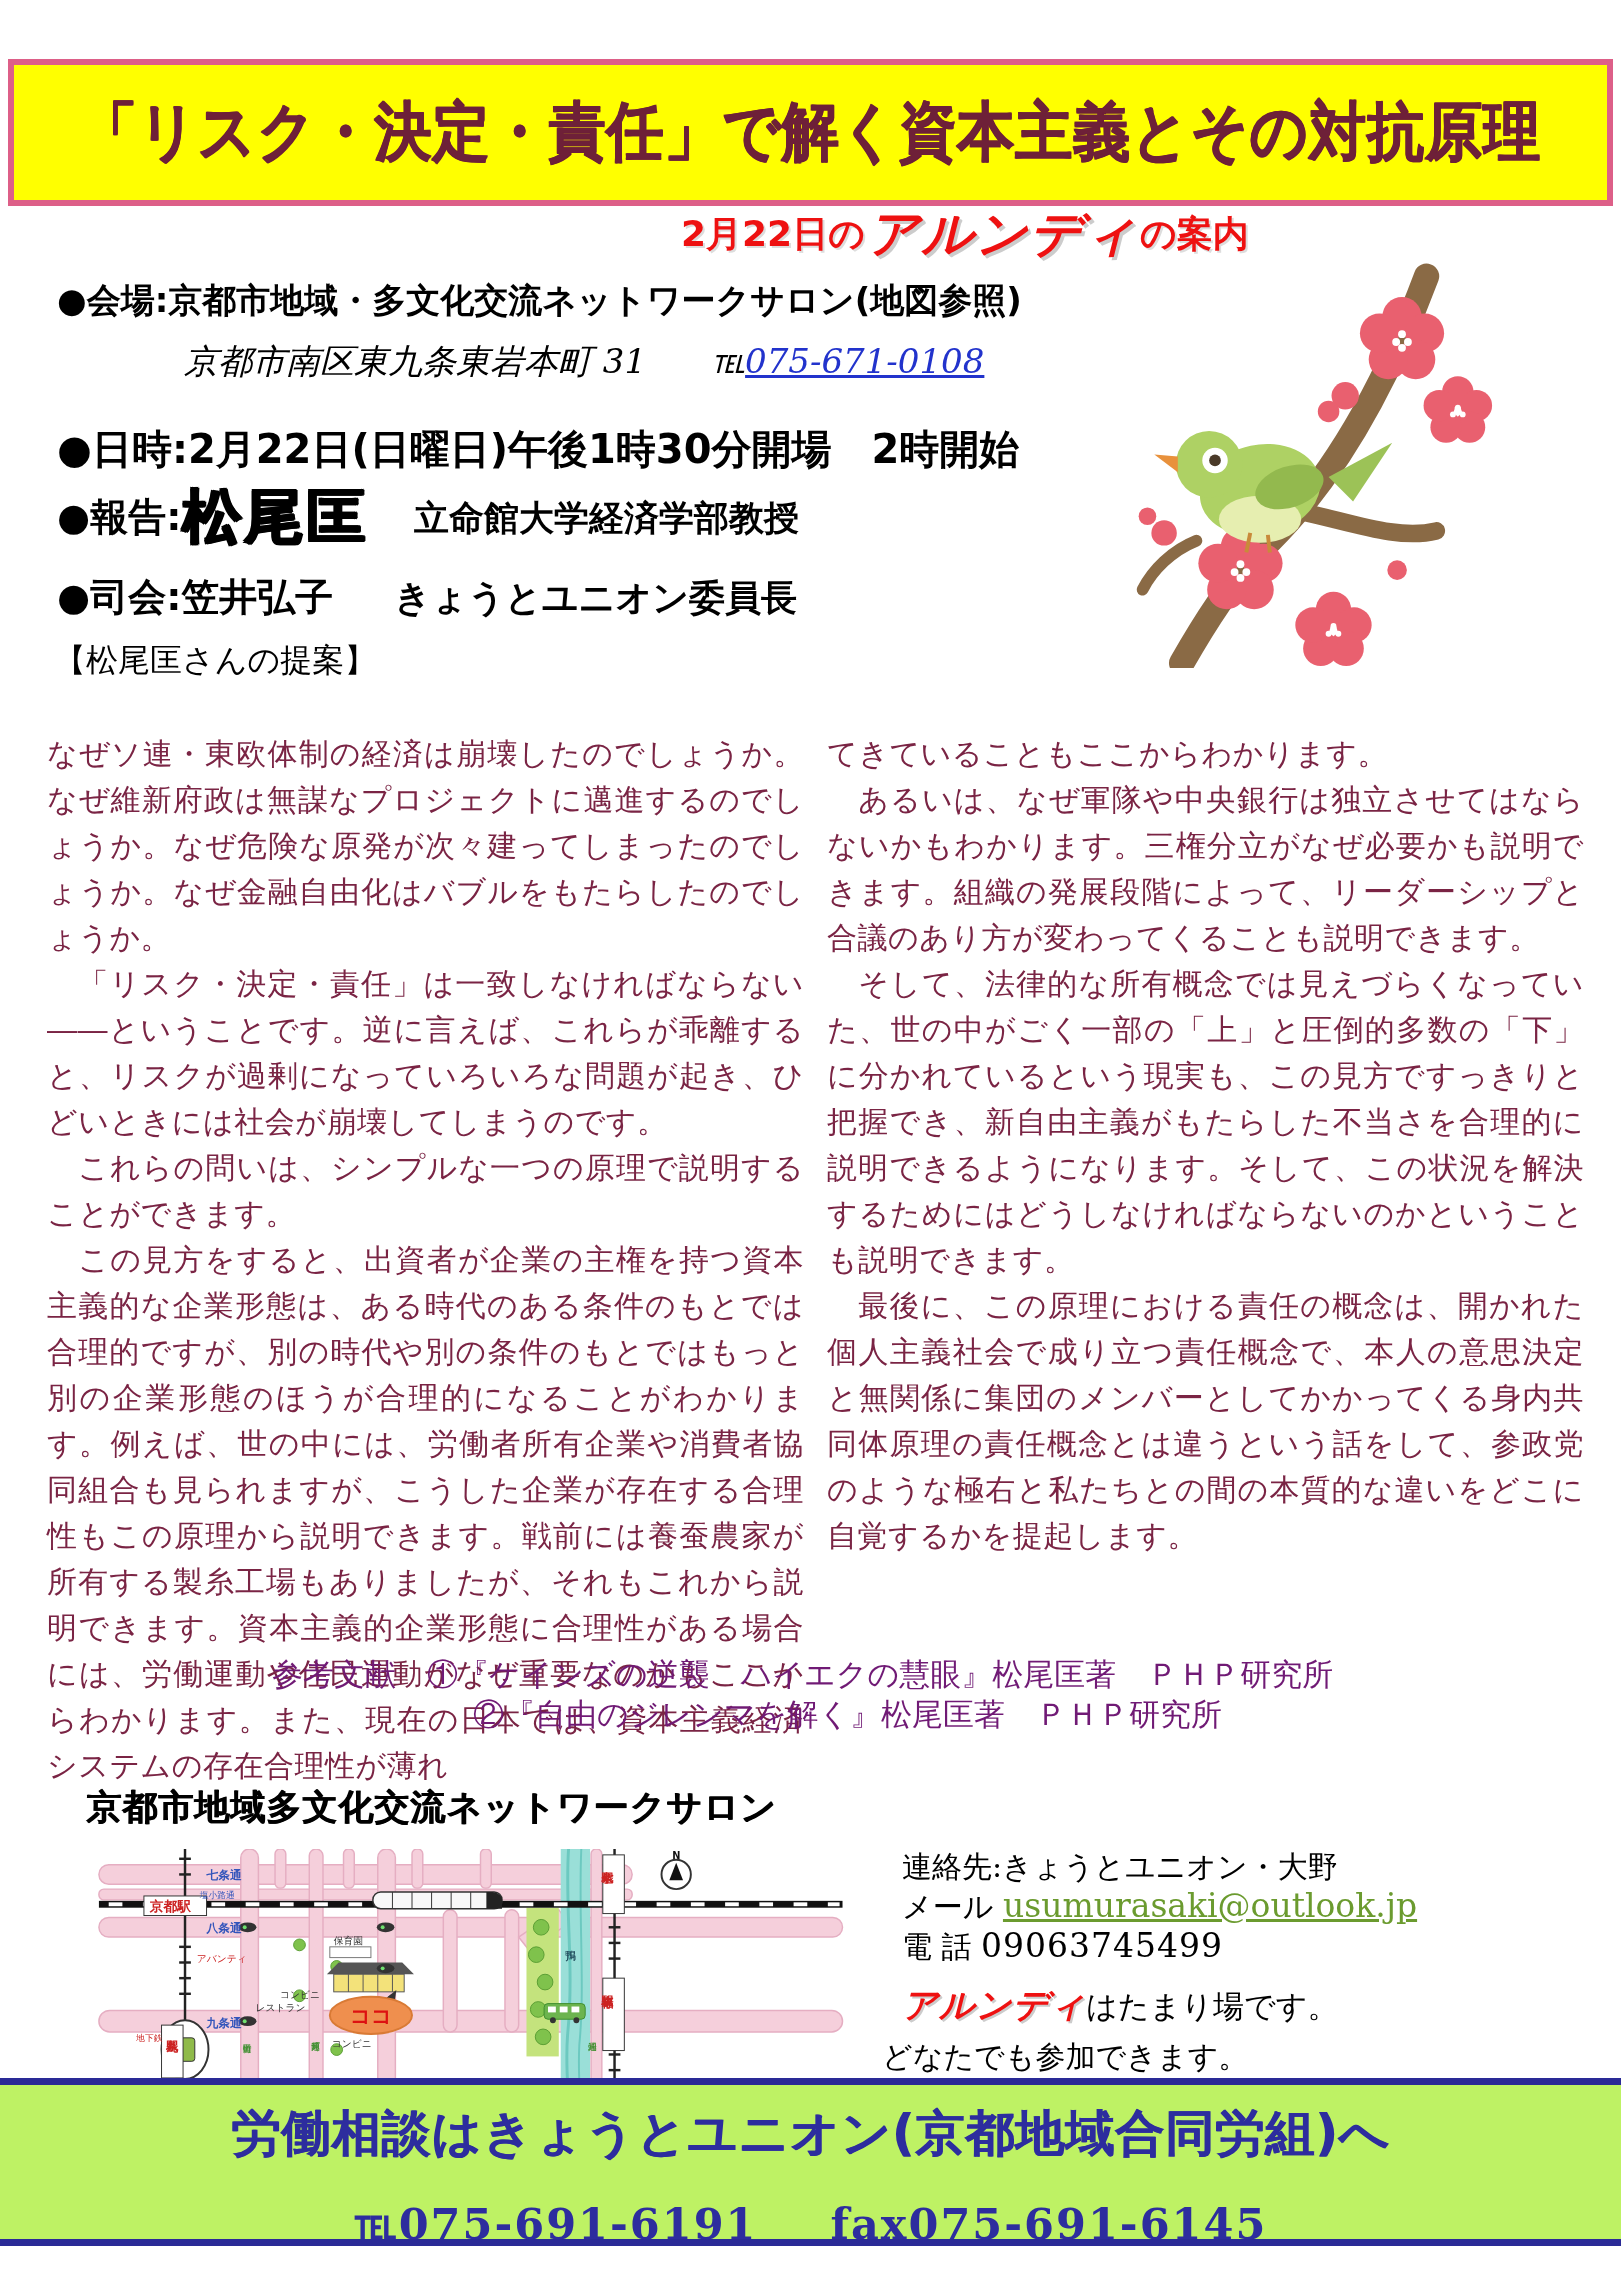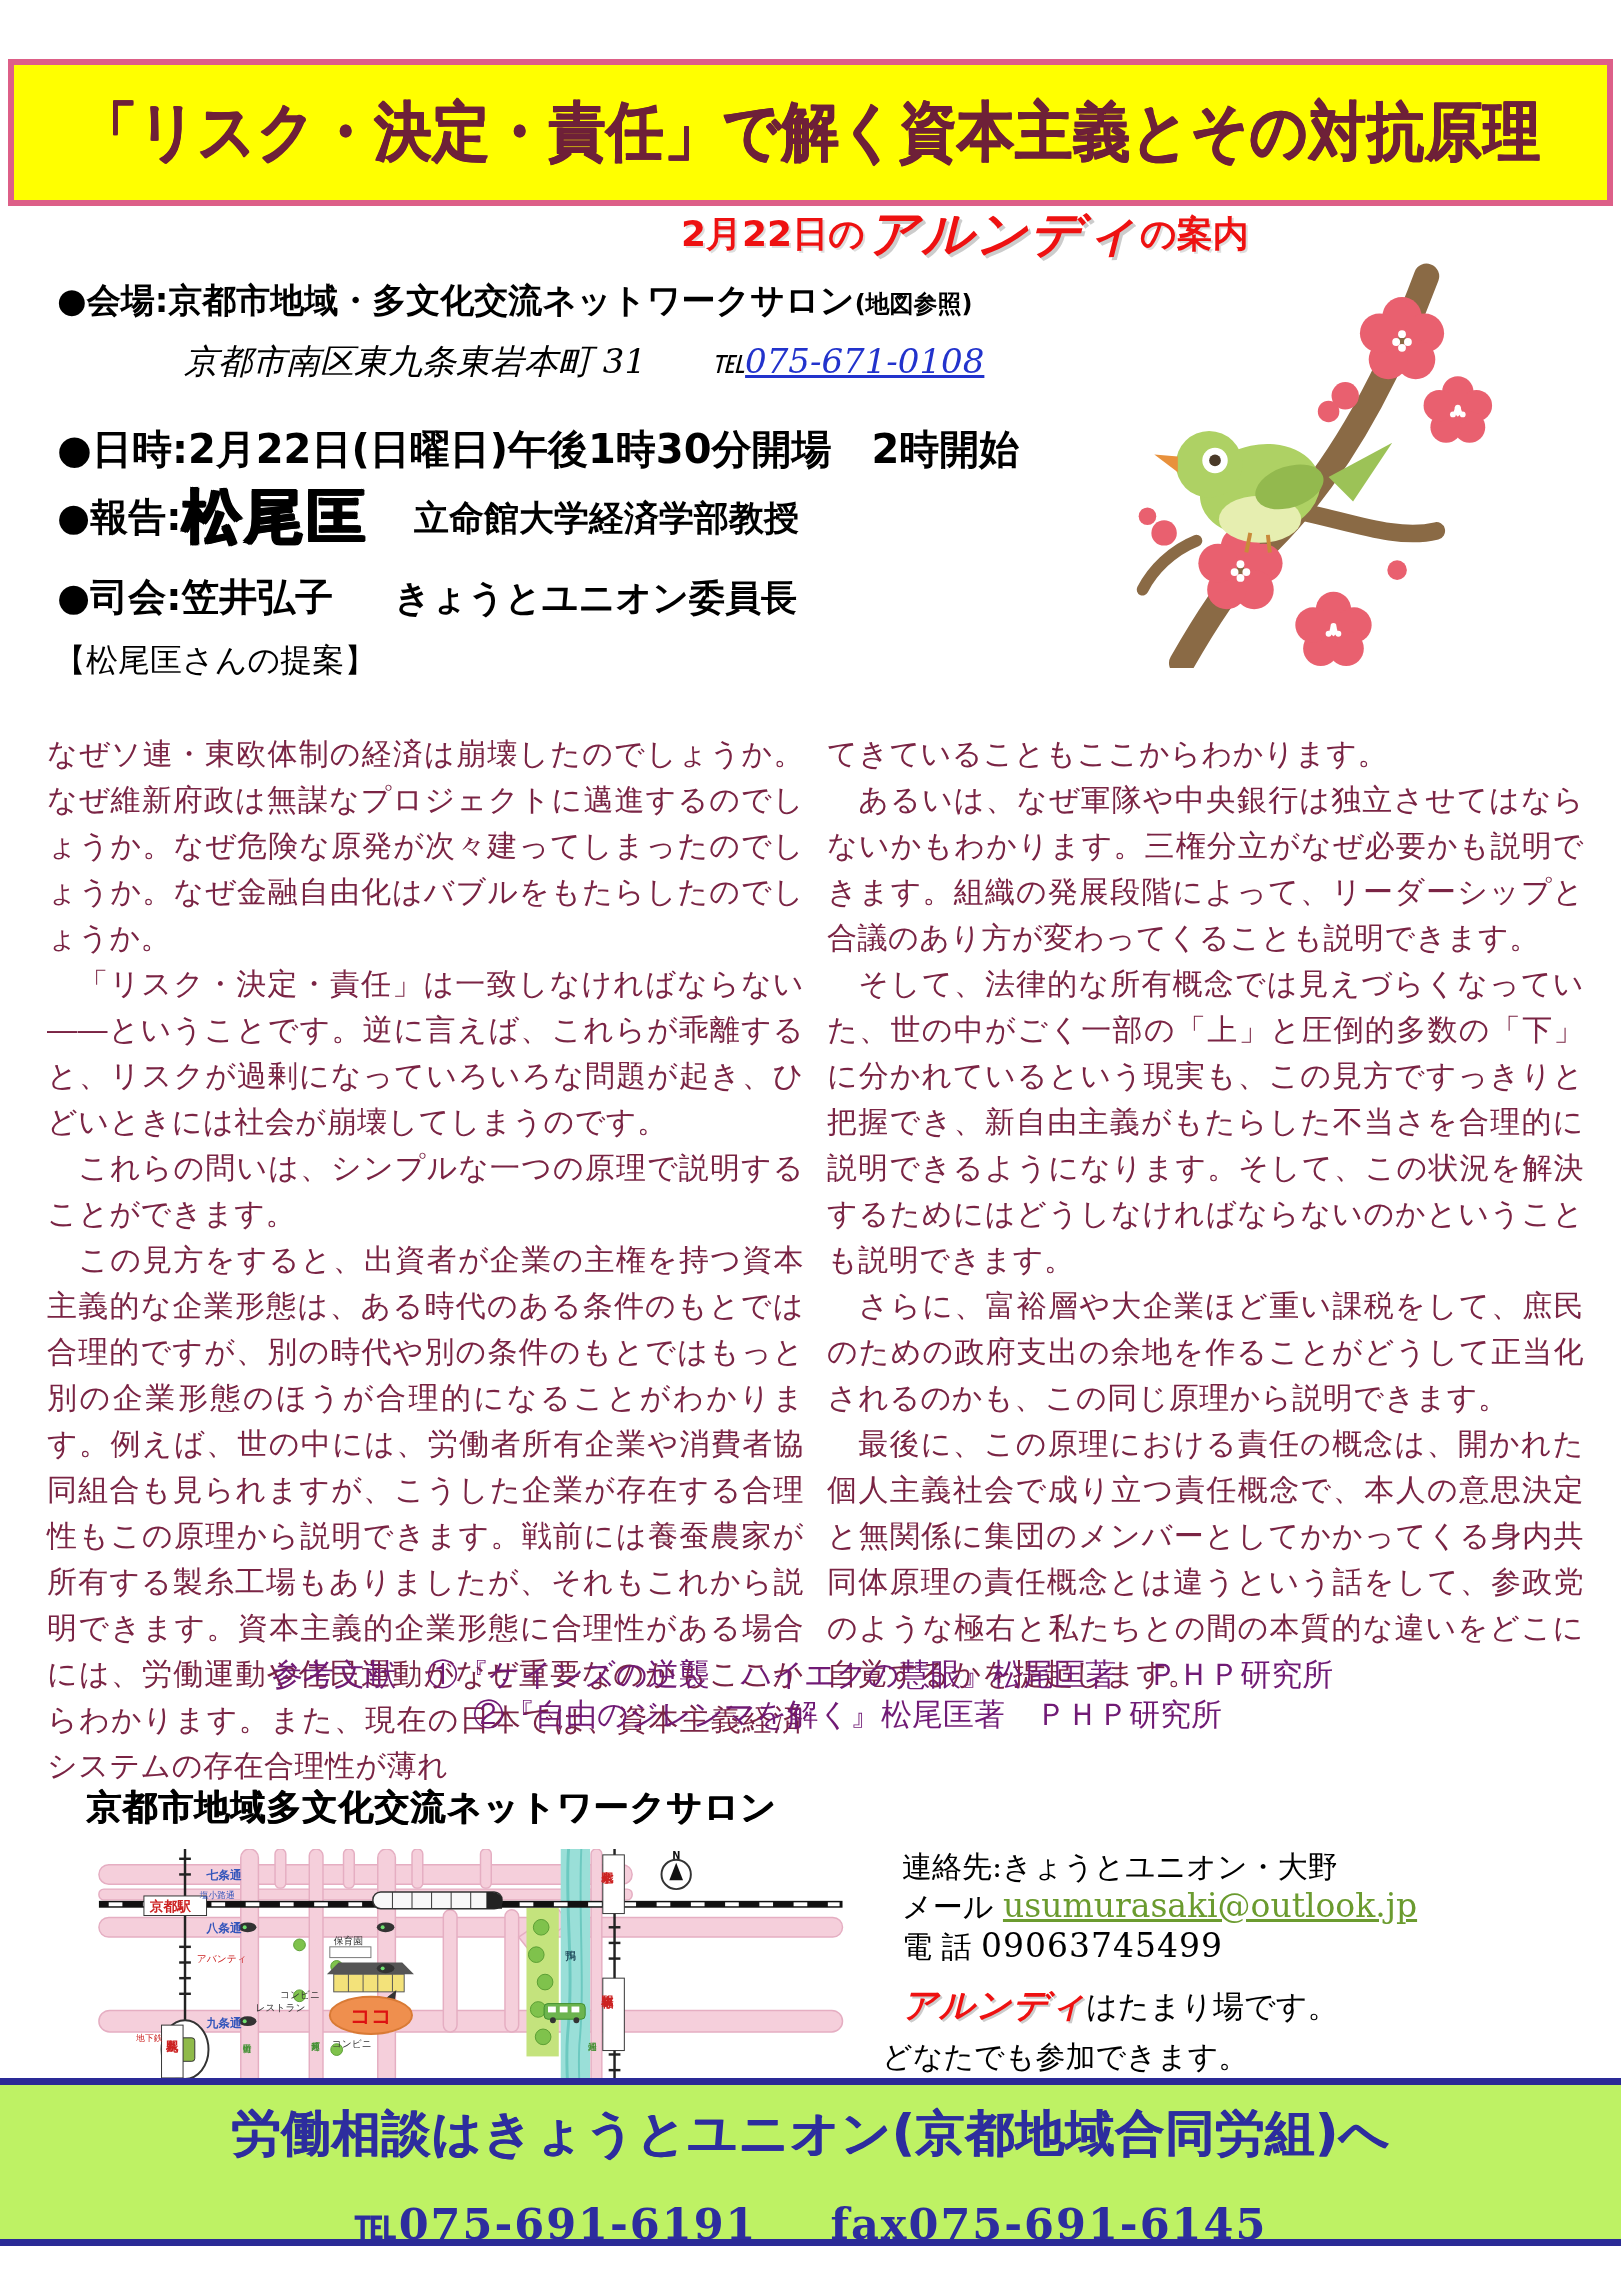--- a/index.html
+++ b/index.html
@@ -15,21 +15,21 @@
   
   .subtitle{position:absolute;left:681px;top:208px;display:flex;align-items:flex-end;white-space:nowrap;color:#ee1111;}
   .subtitle .plain{font-size:36px;font-weight:bold;text-shadow:2px 2px 0 #dddddd;}
   .subtitle .brand{font-size:51px;font-weight:bold;font-style:italic;line-height:1;margin:0 2px;
                    text-shadow:2.9px 2.9px 0 #cccccc;letter-spacing:2px;}
 
   
   .ev{position:absolute;left:57px;white-space:nowrap;color:#000;}
   .ev b{font-weight:bold;}
   .l-venue{top:278px;font-size:34px;font-weight:bold;}
-  .l-venue .note{font-size:24px;}
+  .l-venue .note{font-size:34px;}
   .l-address{top:339px;left:184px;font-size:34px;font-style:italic;font-family:"DejaVu Serif","Liberation Serif",serif;}
   .l-address .telmark{margin-left:65px;color:#000;}
   .tel-link{color:#2233cc;text-decoration:underline;}
   .l-time{top:406px;font-size:40px;font-weight:bold;margin-top:16px;}
   .l-speaker{top:486px;font-size:38px;font-weight:bold;}
   .speaker-name{font-size:59px;line-height:1;vertical-align:-5.9px;letter-spacing:2.9px;
                 text-shadow:2px 0 0 #000,0 2px 0 #000,2px 2px 0 #000,2.9px 1px 0 #000;}
   .speaker-title{font-size:35px;margin-left:47px;}
   .l-mod{top:572px;font-size:38px;font-weight:bold;}
   .mod-title{font-size:36px;margin-left:61px;}
@@ -190,21 +190,20 @@
   <div class="col col-left">
     <p>なぜソ連・東欧体制の経済は崩壊したのでしょうか。なぜ維新府政は無謀なプロジェクトに邁進するのでしょうか。なぜ危険な原発が次々建ってしまったのでしょうか。なぜ金融自由化はバブルをもたらしたのでしょうか。</p>
     <p>　「リスク・決定・責任」は一致しなければならない――ということです。逆に言えば、これらが乖離すると、リスクが過剰になっていろいろな問題が起き、ひどいときには社会が崩壊してしまうのです。</p>
     <p>　これらの問いは、シンプルな一つの原理で説明することができます。</p>
     <p>　この見方をすると、出資者が企業の主権を持つ資本主義的な企業形態は、ある時代のある条件のもとでは合理的ですが、別の時代や別の条件のもとではもっと別の企業形態のほうが合理的になることがわかります。例えば、世の中には、労働者所有企業や消費者協同組合も見られますが、こうした企業が存在する合理性もこの原理から説明できます。戦前には養蚕農家が所有する製糸工場もありましたが、それもこれから説明できます。資本主義的企業形態に合理性がある場合には、労働運動や住民運動がなぜ重要なのかもここからわかります。また、現在の日本では、資本主義経済システムの存在合理性が薄れ</p>
   </div>
   <div class="col col-right">
     <p>てきていることもここからわかります。</p>
     <p>　あるいは、なぜ軍隊や中央銀行は独立させてはならないかもわかります。三権分立がなぜ必要かも説明できます。組織の発展段階によって、リーダーシップと合議のあり方が変わってくることも説明できます。</p>
     <p>　そして、法律的な所有概念では見えづらくなっていた、世の中がごく一部の「上」と圧倒的多数の「下」に分かれているという現実も、この見方ですっきりと把握でき、新自由主義がもたらした不当さを合理的に説明できるようになります。そして、この状況を解決するためにはどうしなければならないのかということも説明できます。</p>
-    <p>　さらに、富裕層や大企業ほど重い課税をして、庶民のための政府支出の余地を作ることがどうして正当化されるのかも、この同じ原理から説明できます。</p>
     <p>　最後に、この原理における責任の概念は、開かれた個人主義社会で成り立つ責任概念で、本人の意思決定と無関係に集団のメンバーとしてかかってくる身内共同体原理の責任概念とは違うという話をして、参政党のような極右と私たちとの間の本質的な違いをどこに自覚するかを提起します。</p>
   </div>
 
   <div class="refs">
     <div>参考文献　①『ケインズの逆襲　ハイエクの慧眼』松尾匡著　ＰＨＰ研究所</div>
     <div class="ref2">②『自由のジレンマを解く』松尾匡著　ＰＨＰ研究所</div>
   </div>
 
   <div class="map-heading">京都市地域多文化交流ネットワークサロン</div>
 

